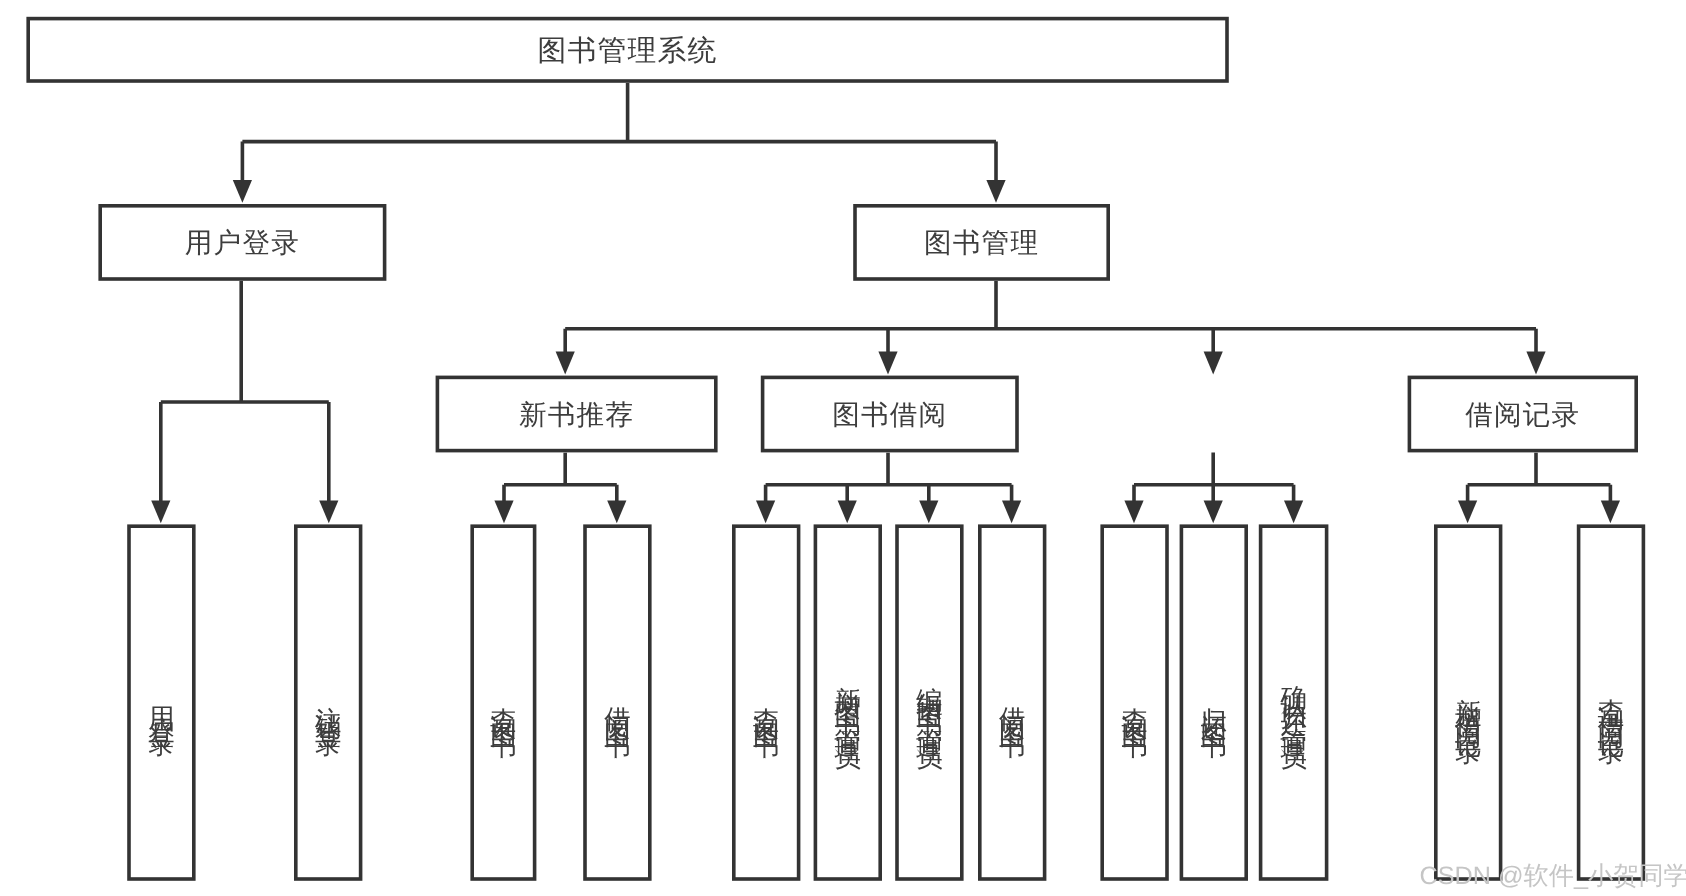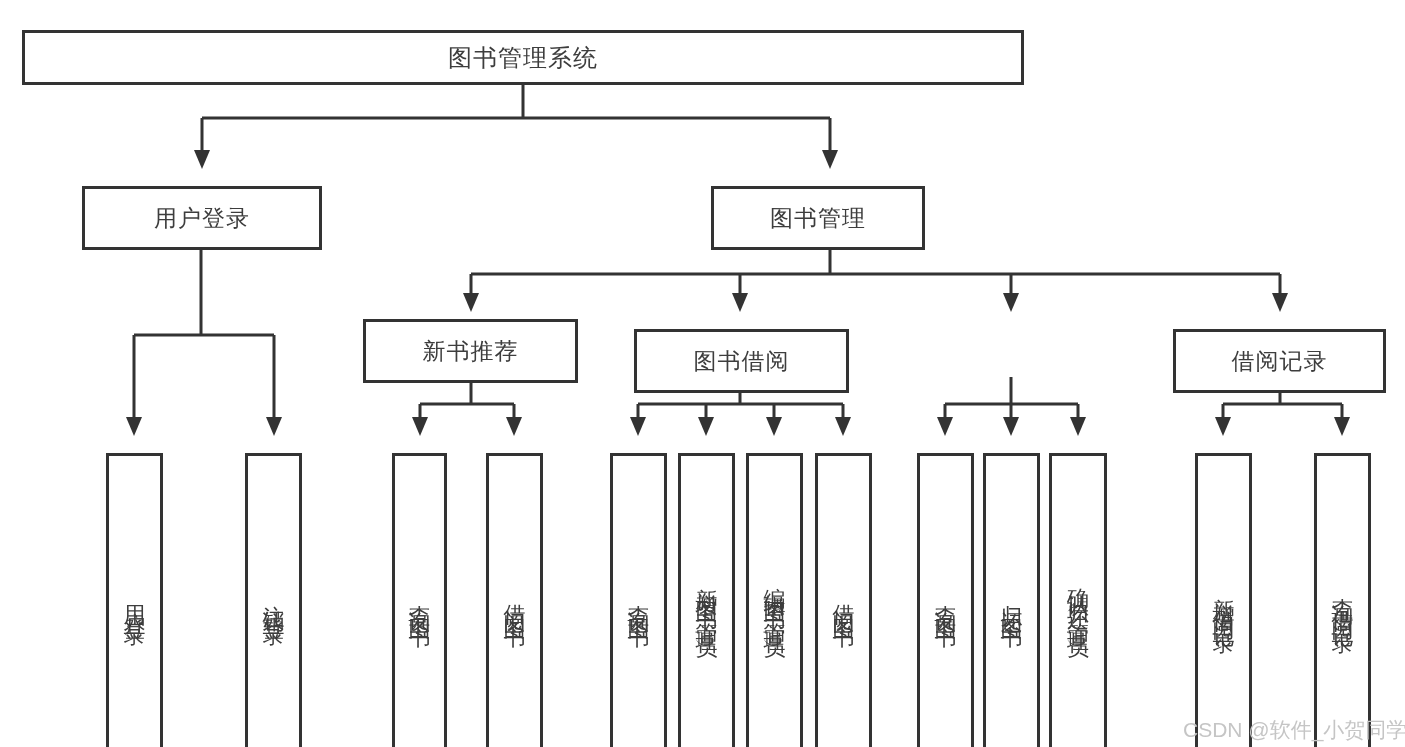--- a/index.html
+++ b/index.html
@@ -32,21 +32,20 @@
     fill: none;
   }
   .connectors polygon { fill: var(--line-color); }
   .box {
     position: absolute;
     border: 3px solid var(--line-color);
     background: var(--bg-color);
     display: flex;
     align-items: center;
     justify-content: center;
-    margin-top: 16px;
   }
   .hlabel {
     font-size: 24px;
     letter-spacing: 1px;
     color: var(--text-color);
     white-space: nowrap;
   }
   .node .hlabel { font-size: 23px; }
   .leaf {
     top: 437px;
@@ -119,27 +118,27 @@
     <span class="hlabel">图书管理系统</span>
   </div>
 
   <div class="box node" style="left:82px;top:170px;width:240px;height:64px">
     <span class="hlabel">用户登录</span>
   </div>
   <div class="box node" style="left:711px;top:170px;width:214px;height:64px">
     <span class="hlabel">图书管理</span>
   </div>
 
-  <div class="box node" style="left:363px;top:303px;width:215px;height:64px">
+  <div class="box node" style="left:363px;top:313px;width:235px;height:64px">
     <span class="hlabel">新书推荐</span>
   </div>
   <div class="box node" style="left:634px;top:313px;width:215px;height:64px">
     <span class="hlabel">图书借阅</span>
   </div>
-  <div class="box node" style="left:1173px;top:313px;width:213px;height:64px">
+  <div class="box node" style="left:1173px;top:313px;width:192px;height:64px">
     <span class="hlabel">借阅记录</span>
   </div>
 
   <div class="box leaf" style="left:106px">
     <span class="vlabel">用户登录</span>
   </div>
   <div class="box leaf" style="left:245px">
     <span class="vlabel">注销登录</span>
   </div>
   <div class="box leaf" style="left:392px;width:55px">

